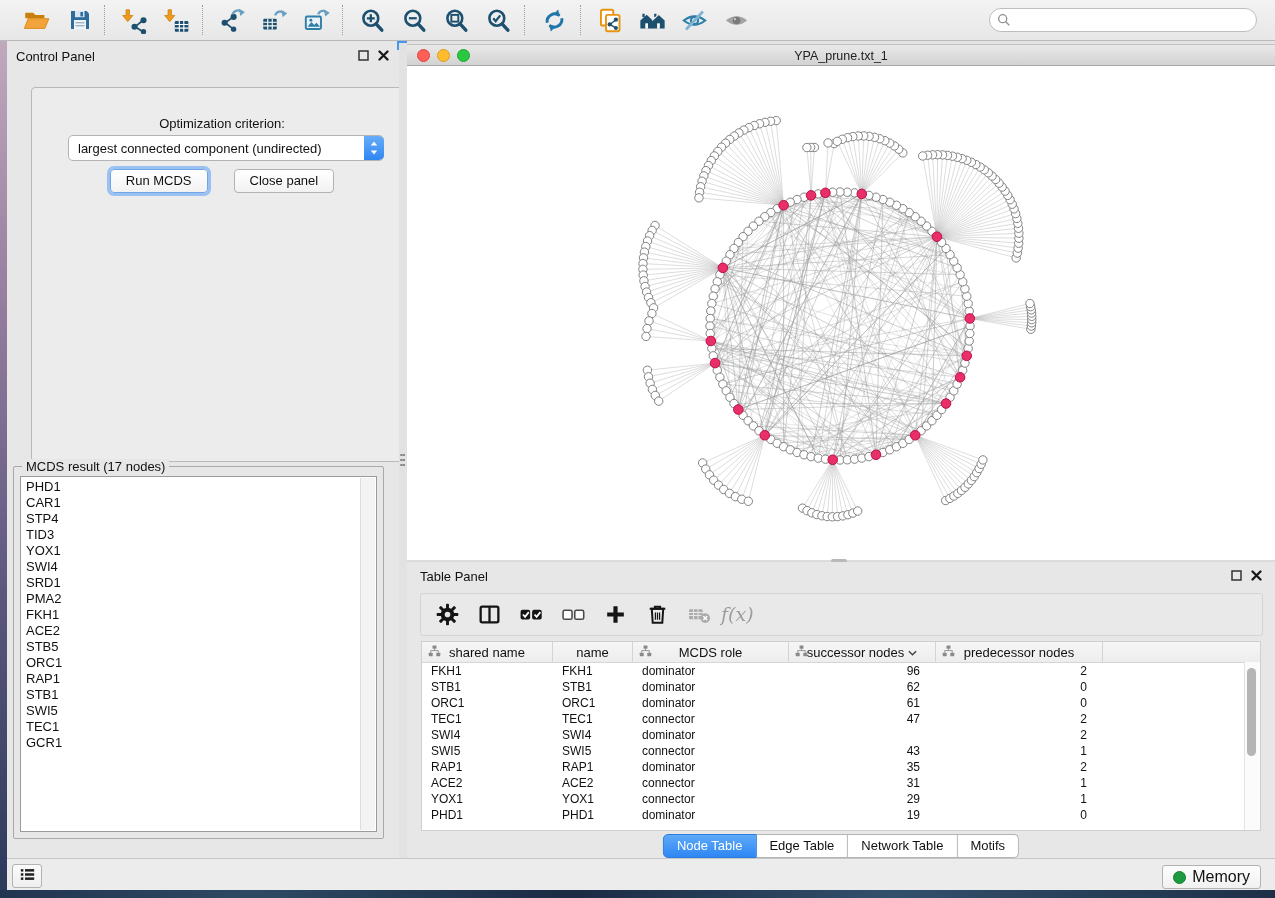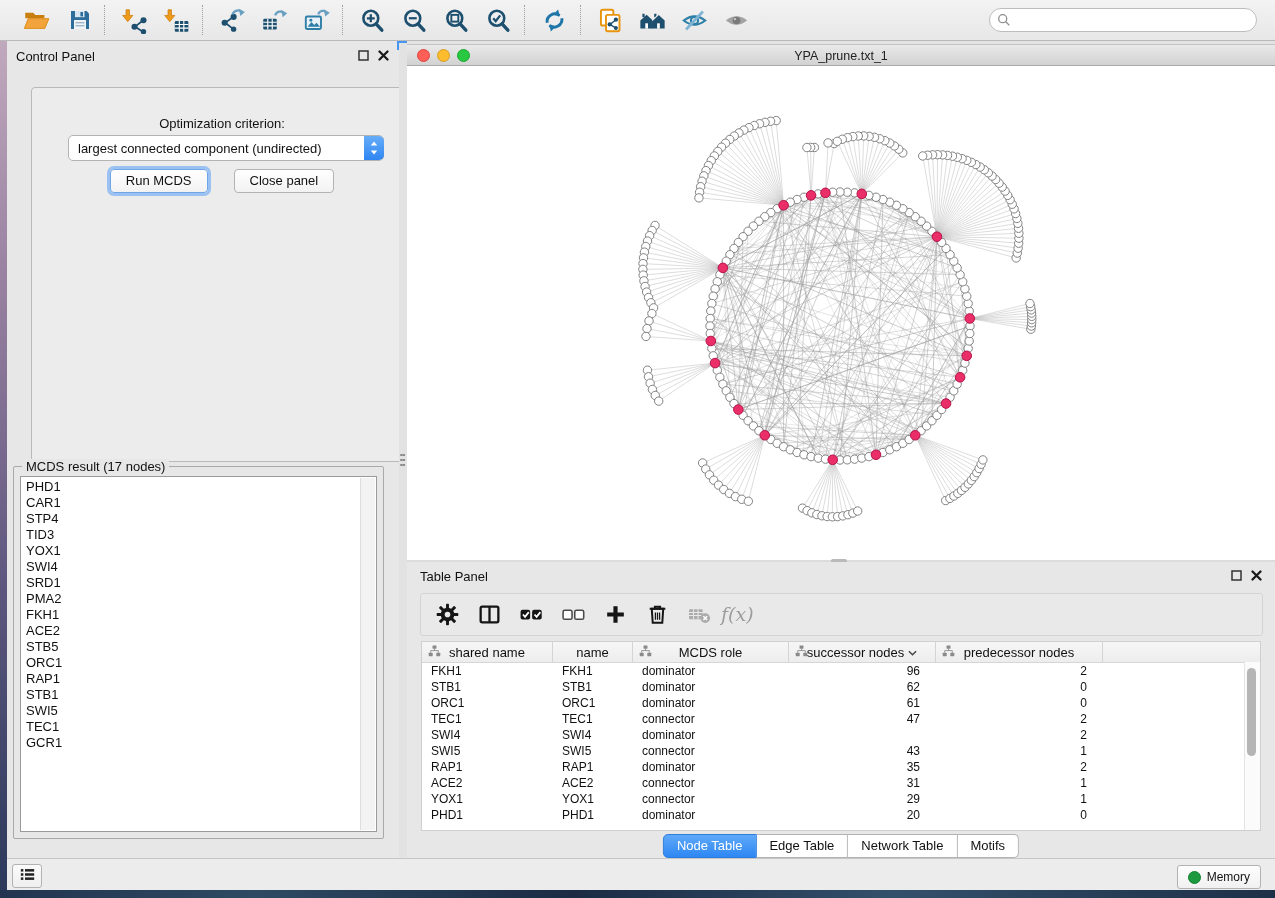--- a/index.html
+++ b/index.html
@@ -110,21 +110,21 @@
   .tp-tabs{left:50%;transform:translateX(-50%);top:272px;}
 
   
   .status-bar{position:absolute;left:7px;top:858px;width:1268px;height:32px;background:#ececec;
     border-top:1px solid #c6c6c6;box-sizing:border-box;}
   .sb-left-btn{position:absolute;left:5px;top:5px;width:28px;height:22px;
     background:linear-gradient(#fbfbfb,#efefef);border:1px solid #b2b2b2;border-radius:3px;
     display:flex;align-items:center;justify-content:center;cursor:default;}
   .memory-btn{position:absolute;right:14px;top:6px;height:22px;display:flex;align-items:center;gap:6px;
     background:linear-gradient(#fdfdfd,#f1f1f1);border:1px solid #b2b2b2;border-radius:3px;
-    padding:0 10px;font-size:12px;color:#111;cursor:default;}
+    padding:0 10px;font-size:16px;color:#111;cursor:default;}
   .mem-dot{width:11px;height:11px;border-radius:50%;background:#1d9a3f;border:1px solid #12812f;}
 </style>
 </head>
 <body>
 
 <div class="app">
 
   <div class="toolbar">
     <div id="toolbar-groups" style="display:flex;align-items:center;">
         <div class="tb-group">
@@ -1285,21 +1285,21 @@
               <div class="dt-cell" style="width: 131px;">YOX1</div>
               <div class="dt-cell" style="width: 80px;">YOX1</div>
               <div class="dt-cell" style="width: 156px;">connector</div>
               <div class="dt-cell num" style="width: 147px;">29</div>
               <div class="dt-cell num" style="width: 167px;">1</div>
             </div>
             <div class="dt-row">
               <div class="dt-cell" style="width: 131px;">PHD1</div>
               <div class="dt-cell" style="width: 80px;">PHD1</div>
               <div class="dt-cell" style="width: 156px;">dominator</div>
-              <div class="dt-cell num" style="width: 147px;">20</div>
+              <div class="dt-cell num" style="width: 147px;">19</div>
               <div class="dt-cell num" style="width: 167px;">0</div>
             </div>
           </div>
         <div class="dt-scroll">
           <div class="dt-thumb"></div>
         </div>
       </div>
       <div class="seg-tabs tp-tabs" id="tp-tabs" style="position:absolute;">
           <span class="tab selected">Node Table</span>
           <span class="tab">Edge Table</span>

